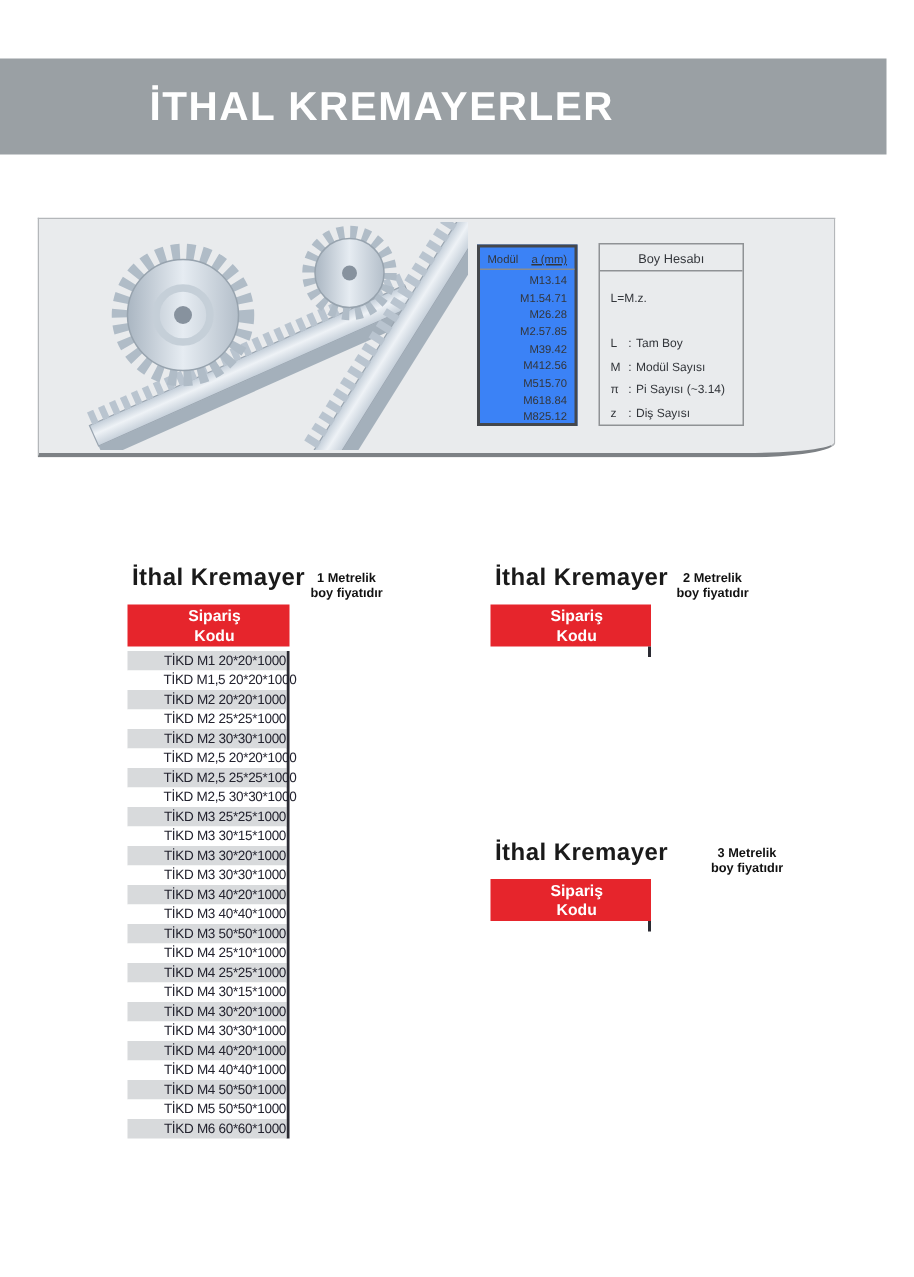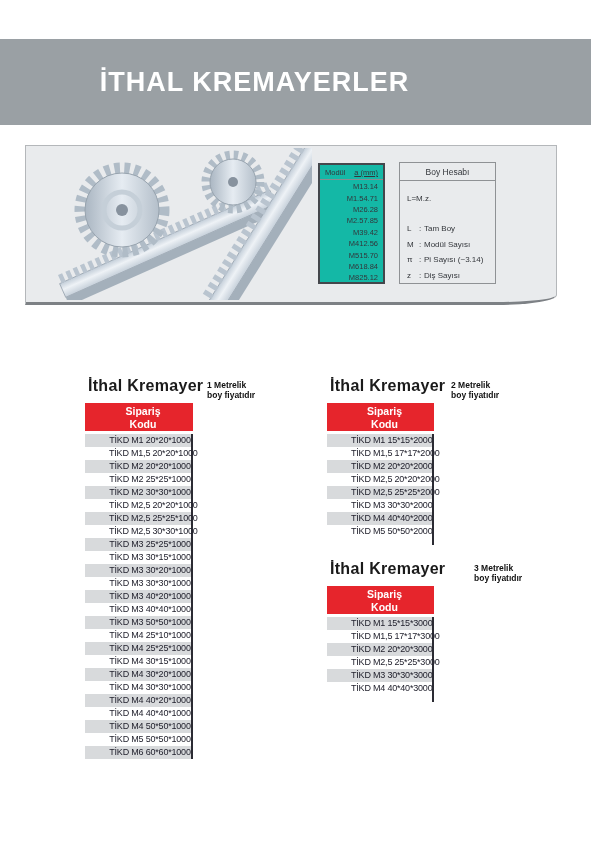--- a/index.html
+++ b/index.html
@@ -4,41 +4,41 @@
 <style>
   html,body{margin:0;padding:0;}
   body{
     width:609px;height:851px;position:relative;background:#ffffff;
     font-family:"Liberation Sans",sans-serif;overflow:hidden;
   }
   *{box-sizing:border-box;}
 
   
   .banner{
-    position:absolute;left:0;top:39px;width:591px;height:86px;
+    position:absolute;left:0;top:39px;width:591px;height:64px;
     background:#9aa0a4;display:flex;align-items:center;justify-content:center;
   }
   .banner-title{
     color:#ffffff;font-size:27px;font-weight:700;letter-spacing:1px;
     margin-right:82px;white-space:nowrap;
   }
 
   
   .panel{
     position:absolute;left:25px;top:145px;width:532px;height:160px;
     background:#e9ebed;
     border:1px solid #b4b7ba;
     border-bottom:3px solid #7d8185;
     border-radius:0 0 60px 0 / 0 0 10px 0;
   }
   .photo{position:absolute;left:4px;top:2px;width:282px;height:152px;}
 
   .modul-table{
     position:absolute;left:292px;top:17px;width:67px;height:121px;
-    border:2px solid #44474c;background:#14b8a6;font-size:7.5px;color:#33363b;
+    border:2px solid #44474c;background:#3b82f6;font-size:7.5px;color:#33363b;
   }
   .modul-head{
     display:flex;justify-content:space-between;align-items:flex-end;
     padding:3px 5px 2px 5px;height:15px;border-bottom:1px solid #8a8d90;
   }
   .modul-head .a-col{text-decoration:underline;}
   .modul-rows{padding-top:1px;}
   .modul-row{display:flex;justify-content:flex-end;align-items:center;height:11.4px;padding:0 5px;}
 
   .boy-box{
@@ -68,21 +68,21 @@
   }
   .o-rows{margin-top:3px;border-right:2px solid #2b2b33;}
   .o-rows .row{
     height:13px;line-height:13px;font-size:9px;font-weight:400;color:#22222e;
     letter-spacing:-0.2px;padding-left:24px;white-space:nowrap;background:#ffffff;
   }
   .o-rows .row:nth-child(odd){background:#d8dadc;}
   .o-tail{height:7px;border-right:2px solid #2b2b33;}
 
   .o-note{
-    position:absolute;width:48px;
+    position:absolute;width:48px;text-align:center;
     font-size:8.5px;font-weight:700;color:#111111;line-height:9.5px;white-space:nowrap;
   }
 
   .pos-t1{left:85px;top:376px;}
   .pos-n1{left:207px;top:381px;}
   .pos-t2{left:327px;top:376px;}
   .pos-n2{left:451px;top:381px;}
   .pos-t3{left:327px;top:559px;}
   .pos-n3{left:474px;top:564px;}
 </style>
@@ -246,49 +246,31 @@
   <div>1 Metrelik</div>
   <div>boy fiyatıdır</div>
 </div>
 
 <div class="otable t2 pos-t2">
   <div class="o-heading">İthal Kremayer</div>
   <div class="o-redhead">
     <div>Sipariş</div>
     <div>Kodu</div>
   </div>
-  <div class="o-rows">
-      <div class="row">TİKD M1 15*15*2000</div>
-      <div class="row">TİKD M1,5 17*17*2000</div>
-      <div class="row">TİKD M2 20*20*2000</div>
-      <div class="row">TİKD M2,5 20*20*2000</div>
-      <div class="row">TİKD M2,5 25*25*2000</div>
-      <div class="row">TİKD M3 30*30*2000</div>
-      <div class="row">TİKD M4 40*40*2000</div>
-      <div class="row">TİKD M5 50*50*2000</div>
-    </div>
   <div class="o-tail"></div>
 </div>
 <div class="o-note pos-n2">
   <div>2 Metrelik</div>
   <div>boy fiyatıdır</div>
 </div>
 
 <div class="otable t3 pos-t3">
   <div class="o-heading">İthal Kremayer</div>
   <div class="o-redhead">
     <div>Sipariş</div>
     <div>Kodu</div>
   </div>
-  <div class="o-rows">
-      <div class="row">TİKD M1 15*15*3000</div>
-      <div class="row">TİKD M1,5 17*17*3000</div>
-      <div class="row">TİKD M2 20*20*3000</div>
-      <div class="row">TİKD M2,5 25*25*3000</div>
-      <div class="row">TİKD M3 30*30*3000</div>
-      <div class="row">TİKD M4 40*40*3000</div>
-    </div>
   <div class="o-tail"></div>
 </div>
 <div class="o-note pos-n3">
   <div>3 Metrelik</div>
   <div>boy fiyatıdır</div>
 </div>
 
 </body></html>

